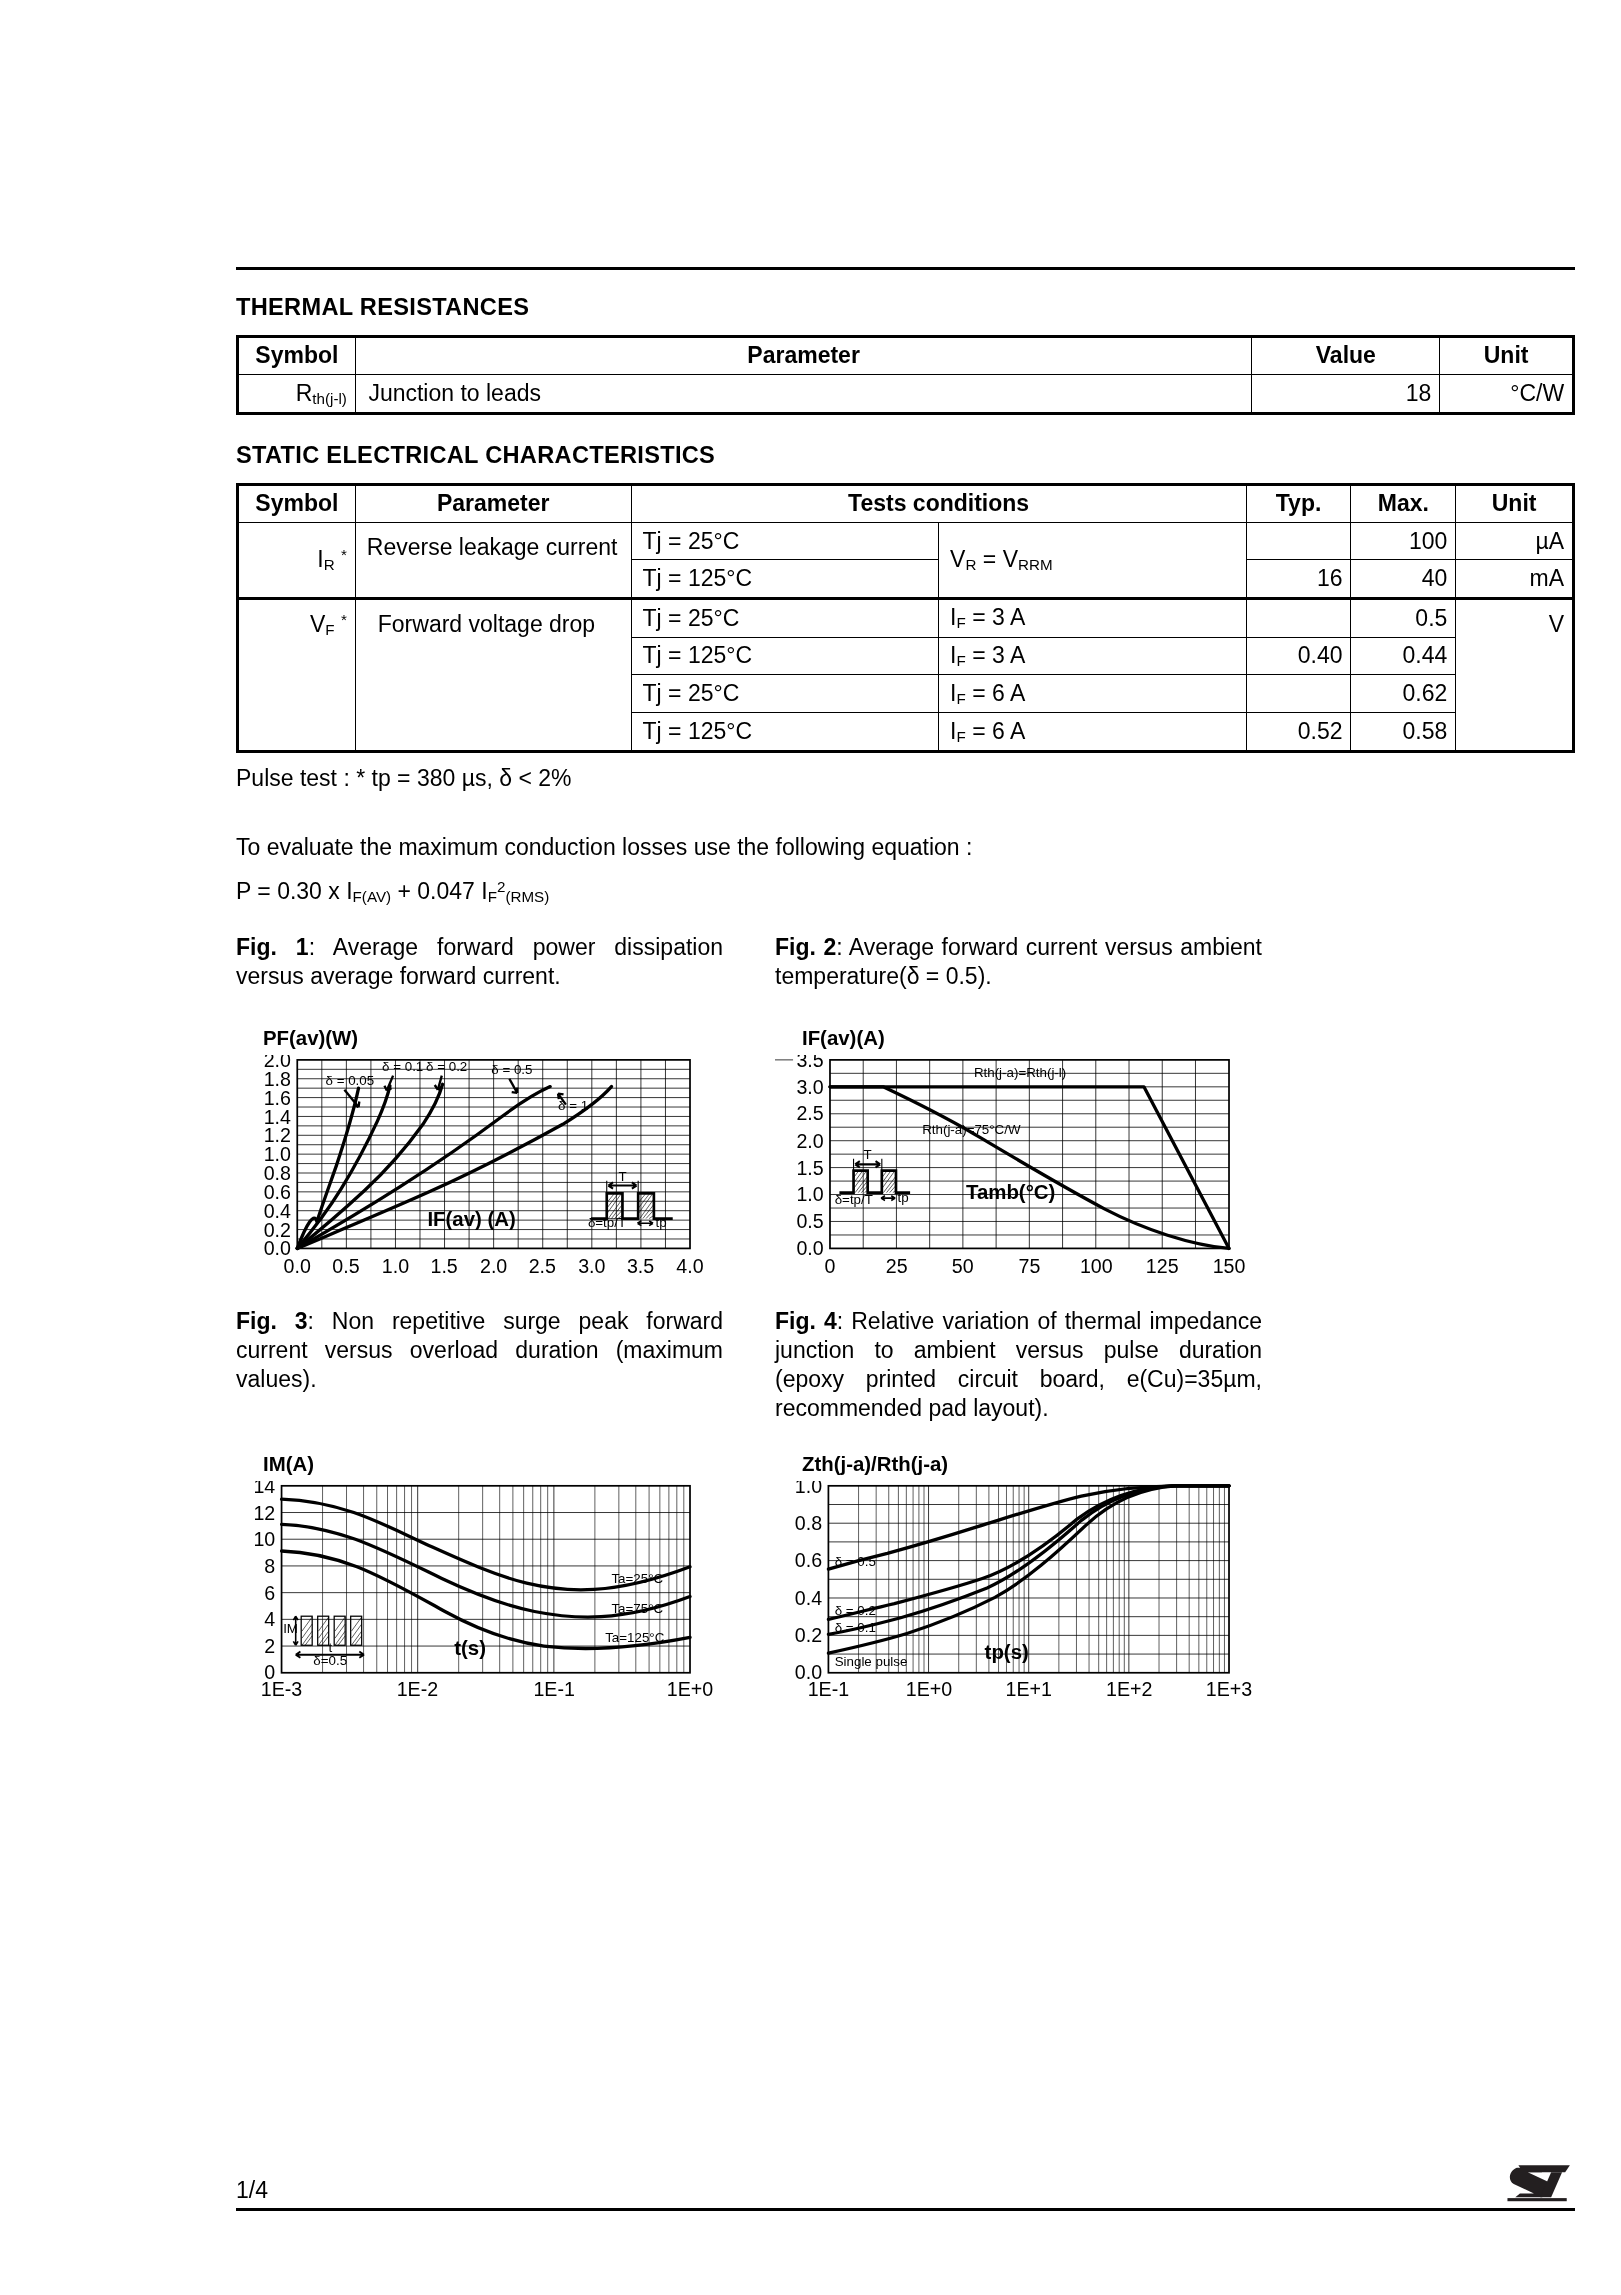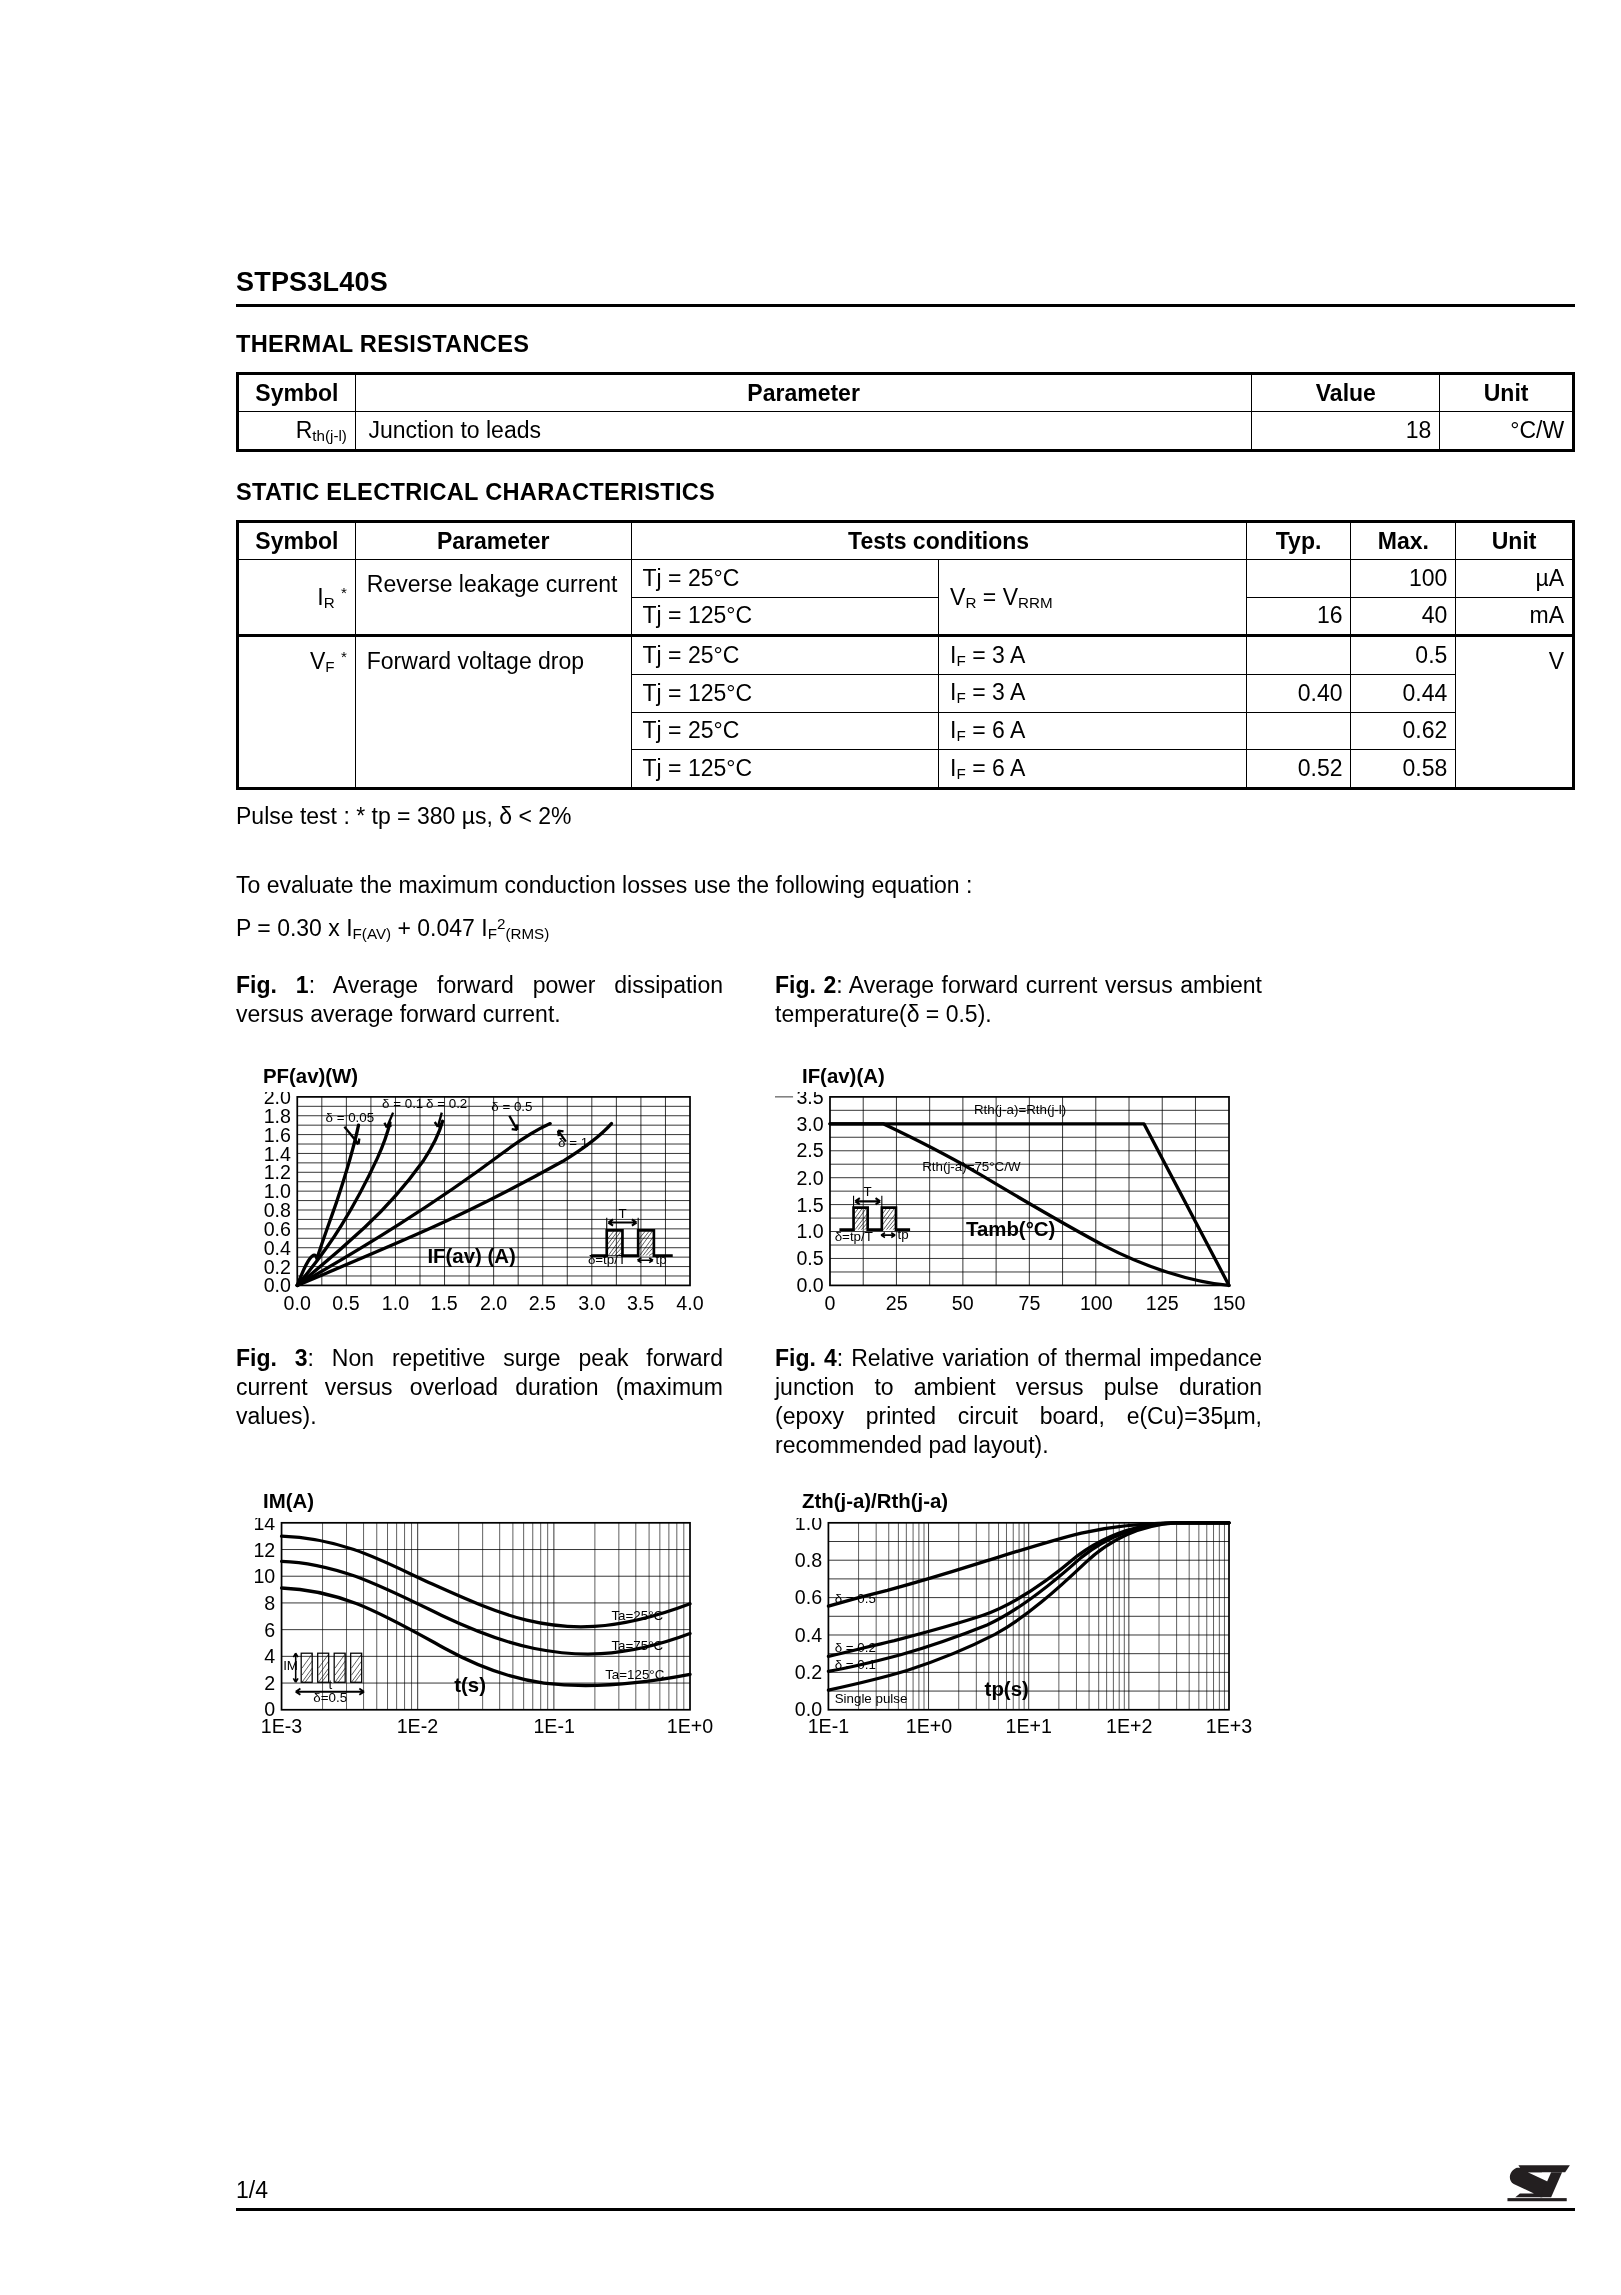--- a/index.html
+++ b/index.html
@@ -89,21 +89,20 @@
   .footer-inner { display:flex; align-items:flex-end; justify-content:space-between; }
   .pageno { font-size:23px; }
   .rule-bot { border-bottom:3.1px solid #000; margin-top:4.7px; }
   .st-logo { margin-bottom:1.6px; }
 </style>
 </head>
 <body>
 
 <div class="page">
 
-  <div class="doc-title">STPS3L40S</div>
   <div class="rule-top"></div>
 
   <div class="section-title">THERMAL  RESISTANCES</div>
 
   <table class="dt outer t1">
     <tbody>
         <tr class="hdr-row">
       <th style="width:100px">Symbol</th>
       <th>Parameter</th>
       <th style="width:171px">Value</th>
@@ -149,21 +148,21 @@
       <td class="lft thick-b" style="padding-left:11px">Tj = 125°C</td>
       <td class="ctr thick-b">16</td>
       <td class="ctr thick-b">40</td>
       <td class="ctr thick-b">mA</td>
     </tr>
 
     <tr>
       <td class="ctr" rowspan="4" style="vertical-align:top;padding-top:11px">
         <span>V</span><sub>F</sub>&nbsp;<sup>*</sup>
       </td>
-      <td class="lft" rowspan="4" style="padding-left:11px;vertical-align:top;padding-top:11px">Forward voltage drop</td>
+      <td class="lft" rowspan="4" style="padding-left:22px;vertical-align:top;padding-top:11px">Forward voltage drop</td>
       <td class="lft" style="padding-left:11px">Tj = 25°C</td>
       <td class="lft" style="padding-left:11px">
         <span>I</span><sub>F</sub><span> =  3 A</span>
       </td>
       <td class="ctr"></td>
       <td class="ctr">0.5</td>
       <td class="ctr nb-b" rowspan="4" style="vertical-align:top;padding-top:11px">V</td>
     </tr>
 
     <tr>

